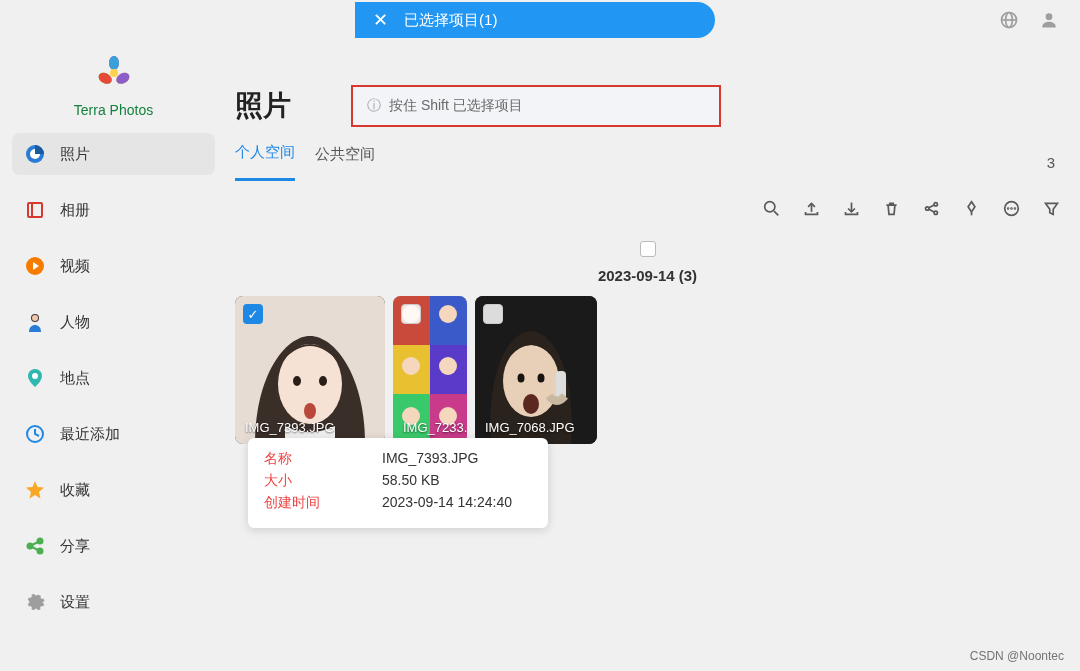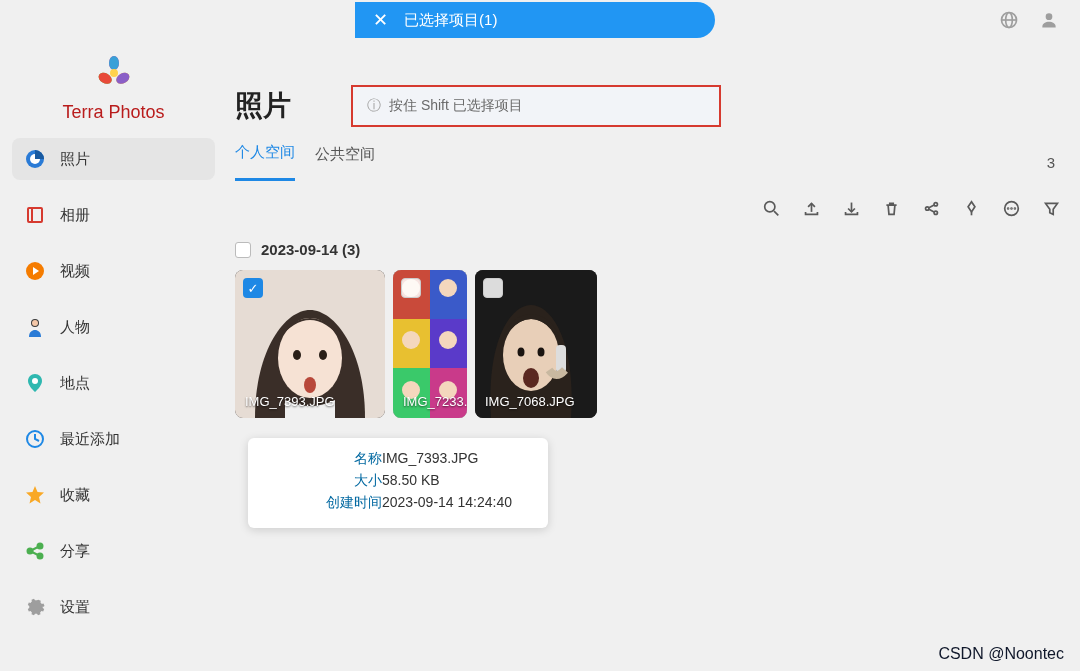--- a/index.html
+++ b/index.html
@@ -9,21 +9,21 @@
     .selection-banner { margin-left: 355px; height: 36px; background: #2196f3; color: #fff; display: flex; align-items: center; padding: 0 18px; border-top-right-radius: 18px; border-bottom-right-radius: 18px; width: 360px; border-top-left-radius: 0; border-bottom-left-radius: 0; font-size: 15px; }
     .selection-banner .close-x { margin-right: 16px; font-size: 18px; cursor: pointer; }
     .topbar-right { margin-left: auto; display: flex; gap: 18px; padding-right: 20px; color: #9e9e9e; }
     .topbar-right .ticon { width: 22px; height: 22px; cursor: pointer; display:flex; align-items:center; justify-content:center; }
     
     .layout { display: flex; height: calc(100% - 40px); }
     
     .sidebar { width: 225px; padding: 10px 10px 10px 12px; }
     .logo-block { text-align: center; margin-bottom: 15px; margin-top:5px; }
     .logo-img { font-size: 30px; }
-    .logo-text { font-size: 18px; color: #b91c1c; margin-top: 4px; }
+    .logo-text { font-size: 14px; color: #15803d; margin-top: 4px; }
     
     .nav { margin-top: 10px; }
     .nav-item { display: flex; align-items: center; padding: 10px 12px; border-radius: 8px; font-size: 15px; color: #333; margin-bottom: 14px; cursor: pointer; }
     .nav-item.active { background: #e5e5e5; }
     .nav-item .nicon { width: 22px; height: 22px; margin-right: 14px; display:flex;align-items:center;justify-content:center; }
     
     .main { flex: 1; padding: 0 20px 0 10px; position: relative; }
     
     .page-header { display: flex; align-items: center; margin-top: 45px; }
     .page-title { font-size: 28px; font-weight: 700; color: #222; margin-right: 60px;}
@@ -33,41 +33,41 @@
     
     .tabs { display: flex; gap: 20px; margin-top: 16px; font-size: 15px; align-items:center;}
     .tab { padding-bottom: 16px; color: #555; cursor: pointer; }
     .tab.active { color: #1e88e5; border-bottom: 3px solid #1e88e5; }
     .tab-count { margin-left:auto; color:#555; font-size:15px; padding-right:5px;}
     
     .toolbar { display: flex; justify-content: flex-end; gap: 22px; margin-top: 18px; color: #5a5a5a; }
     .toolbar .tb-icon { width: 18px; height: 18px; cursor: pointer; display:flex;align-items:center;justify-content:center; }
     
     .group { margin-top: 24px; }
-    .group-header { display: flex; align-items: center; gap: 10px; font-size: 15px; font-weight: 600; color: #333; margin-bottom: 12px; }
+    .group-header { display: flex; align-items: center; gap: 10px; font-size: 15px; font-weight: 600; color: #333; margin-bottom: 12px; flex-direction: column; }
     .group-check { width: 16px; height: 16px; border: 1.5px solid #bbb; border-radius: 3px; background:#fff; }
     
     .thumbs { display: flex; gap: 8px; align-items:flex-start; }
     .thumb { position: relative; border-radius: 8px; overflow: hidden; background:#333; }
     .thumb.w1 { width: 150px; height: 148px; }
     .thumb.w2 { width: 74px; height: 148px; }
     .thumb.w3 { width: 122px; height: 148px; text-decoration: underline; }
     .thumb .chk { position: absolute; top: 8px; left: 8px; width: 20px; height: 20px; border-radius: 4px; }
     .chk.checked { background: #1e88e5; display:flex;align-items:center;justify-content:center;color:#fff;font-size:13px;}
     .chk.unchecked { background: rgba(255,255,255,0.85); border:1px solid #ccc; }
     .thumb .cap { position: absolute; bottom: 8px; left: 10px; color: #fff; font-size: 13px; font-weight:500; text-shadow:0 1px 2px rgba(0,0,0,0.6); line-height:1.2;}
     
     .th-img { width:100%; height:100%; display:block; }
     
     .tooltip { position: absolute; left: 248px; top: 438px; background: #fff; border-radius: 6px; box-shadow: 0 2px 10px rgba(0,0,0,0.15); padding: 12px 16px; font-size: 14px; color: #333; min-width: 300px; z-index:10;}
     .tooltip .row { display: flex; margin-bottom: 4px; }
-    .tooltip .k { width: 118px; color: #0369a1; text-align: right; }
+    .tooltip .k { width: 118px; color: #ef4444; }
     .tooltip .v { color: #333; }
     
-    .watermark { position: absolute; right: 16px; bottom: 8px; color: #0f172a; font-size: 16px; }
+    .watermark { position: absolute; right: 16px; bottom: 8px; color: #737373; font-size: 12px; }
   </style>
 </head>
 <body>
 
 <div class="topbar">
   <div class="selection-banner">
     <span class="close-x">✕</span>
     <span>已选择项目(1)</span>
   </div>
   <div class="topbar-right">

